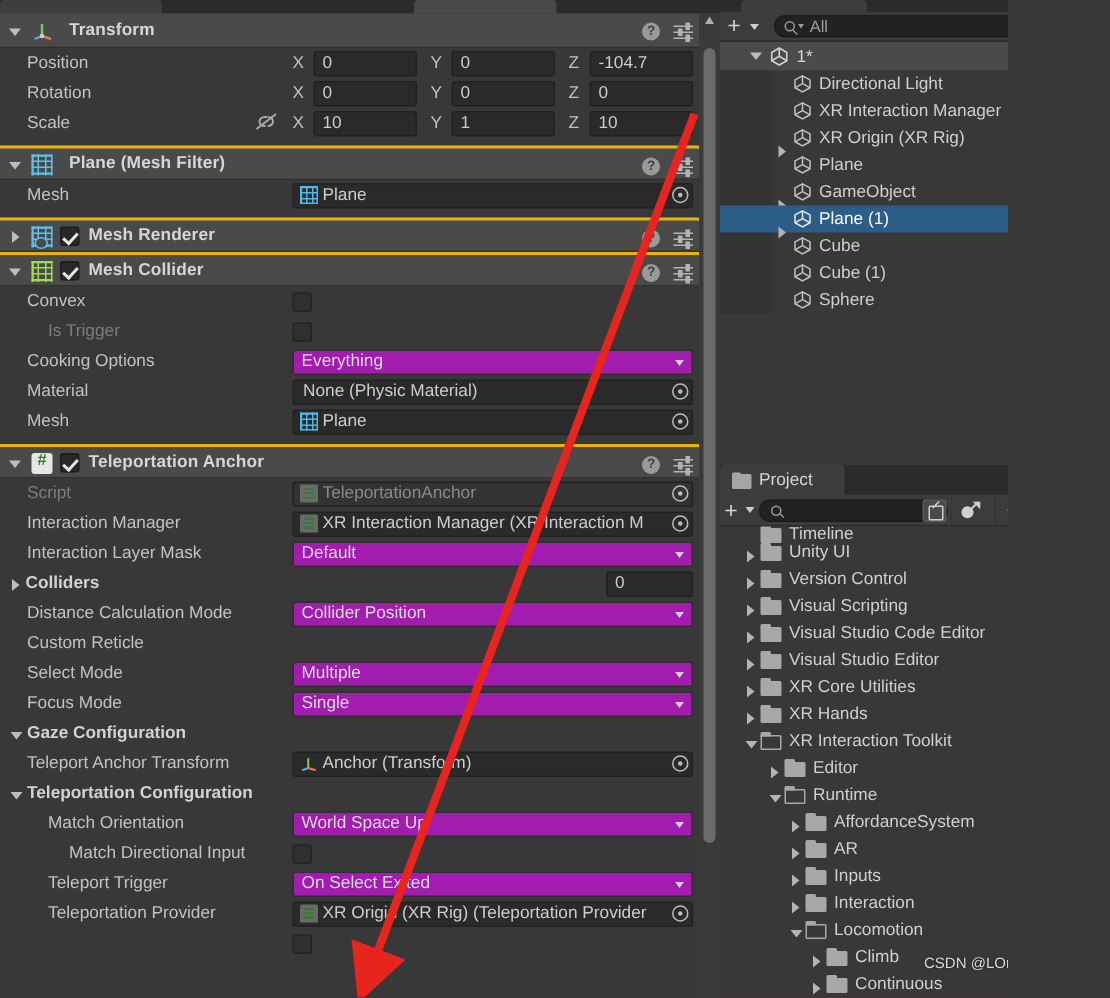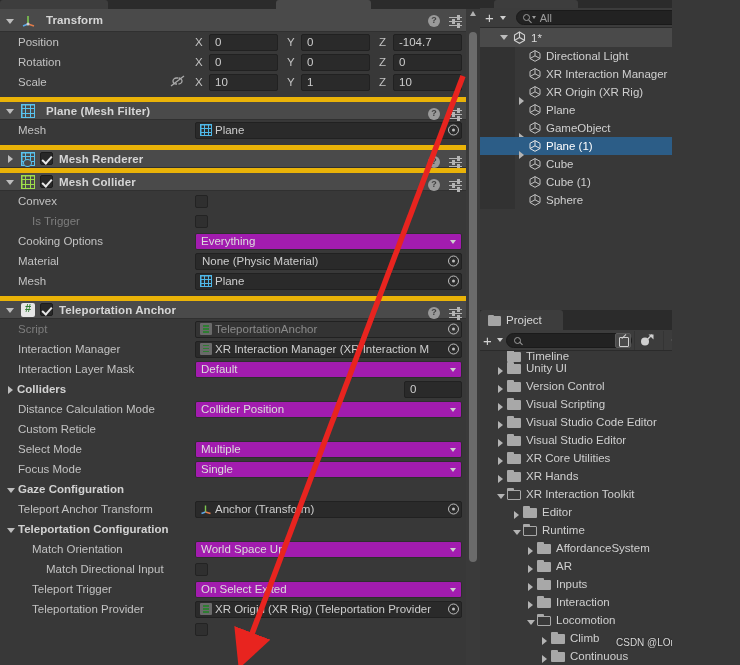--- a/index.html
+++ b/index.html
@@ -7,21 +7,21 @@
     font-family:"Liberation Sans", sans-serif; font-size:11.5px; color:#c4c4c4; -webkit-font-smoothing:antialiased;}
   .app{position:relative;width:672px;height:665px;overflow:hidden;}
 
   
   .inspector{position:absolute;left:0;top:0;width:480px;height:665px;background:#383838;overflow:hidden;}
   .tabstrip{height:9px;background:#2b2b2b;position:relative;}
   .tabstrip .tabA{position:absolute;left:0;top:0;width:108px;height:9px;background:#3d3d3d;border-top-left-radius:3px;border-top-right-radius:3px;}
   .tabstrip .tabB{position:absolute;left:276px;top:0;width:95px;height:9px;background:#4a4a4a;border-radius:3px 3px 0 0;}
 
   .comp-header{height:23px;display:flex;align-items:center;background:#4a4a4a;
-    border-top:5px solid #eab308;border-bottom:1px solid #303030;padding-left:4px;position:relative;}
+    border-top:2px solid #eab308;border-bottom:1px solid #303030;padding-left:4px;position:relative;}
   .comp-header.ins-top{border-top:none;}
   .foldout{width:13px;height:13px;flex:0 0 13px;position:relative;}
   .foldout::after{content:"";position:absolute;left:3px;top:3px;border-style:solid;}
   .foldout.open::after{border-width:5px 4px 0 4px;border-color:#bdbdbd transparent transparent transparent;top:5px;left:2px;}
   .foldout.closed::after{border-width:4px 0 4px 5px;border-color:transparent transparent transparent #bdbdbd;top:3px;left:4px;}
   .comp-icon{width:15px;height:15px;flex:0 0 15px;margin:0 4px;position:relative;}
   .chk{width:13px;height:13px;flex:0 0 13px;background:#282828;border:1px solid #1c1c1c;border-radius:2px;margin-right:6px;position:relative;}
   .chk.on::after{content:"";position:absolute;left:3px;top:1px;width:4px;height:8px;border:solid #e8e8e8;border-width:0 2px 2px 0;transform:rotate(42deg);}
   .comp-title{font-weight:bold;font-size:11.5px;color:#d6d6d6;letter-spacing:.1px;}
   .comp-header .title-offset{margin-left:6px;}

